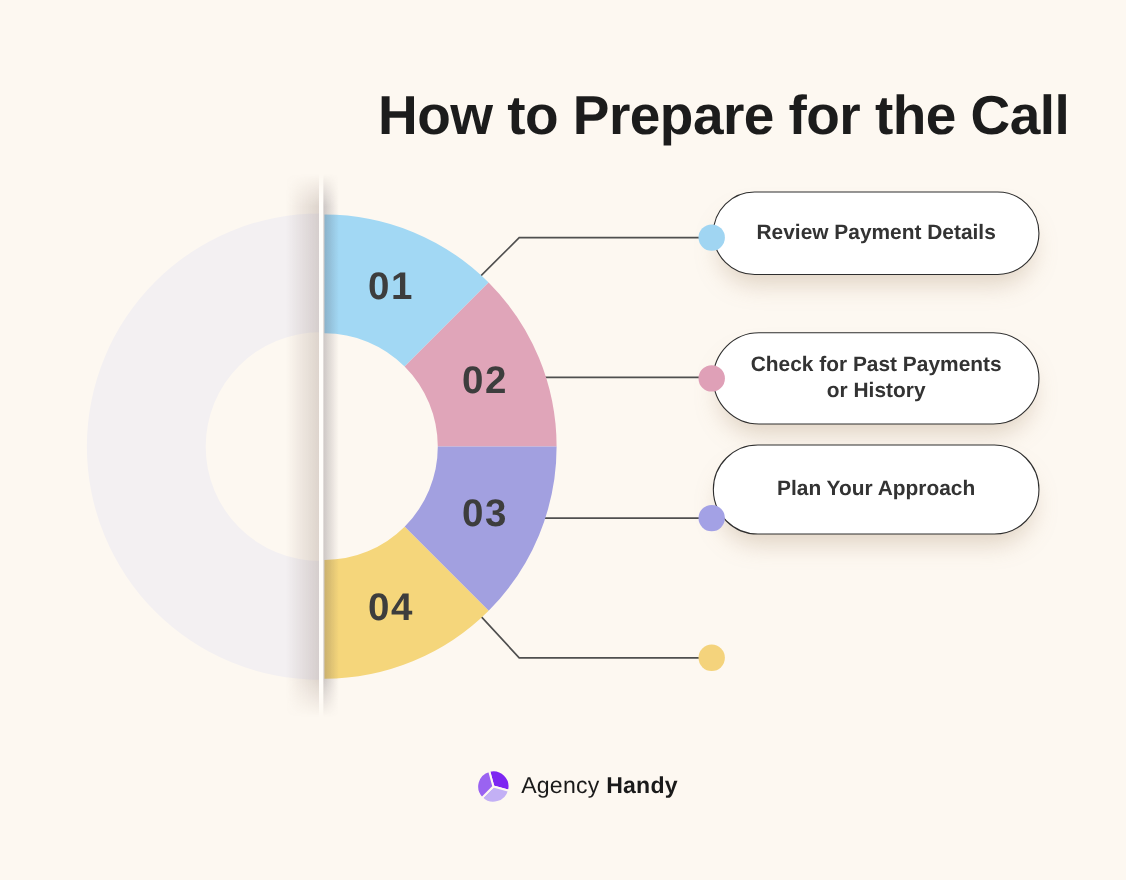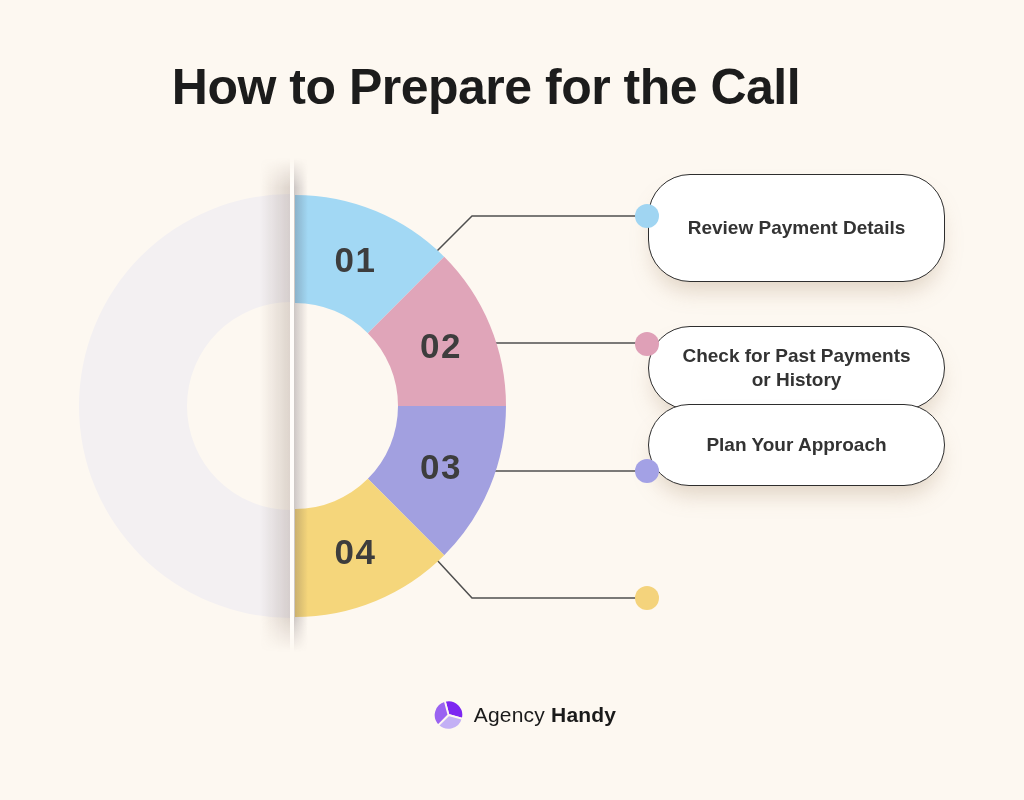--- a/index.html
+++ b/index.html
@@ -5,22 +5,22 @@
   html,body{margin:0;padding:0;}
   body{font-family:"Liberation Sans", sans-serif;}
   .canvas{
     position:relative;
     width:1024px;height:800px;
     background:#fdf8f1;
     overflow:hidden;
   }
   .title{
     position:absolute;
-    left:0; top:58px; width:972px;
-    text-align:center;
+    left:0; top:76px; width:972px;
+    text-align:right;
     font-size:50px;
     font-weight:800;
     letter-spacing:-0.5px;
     color:#1c1c1c;
   }
   svg.scene{position:absolute;left:0;top:0;}
   
   .fold{
     position:absolute;
     left:260px; top:158px;
@@ -89,24 +89,24 @@
       <path d="M444.20,555.20 A211,211 0 0 1 295.00,617.00 L295.00,509.00 A103,103 0 0 0 367.83,478.83 Z" fill="#f5d67b"></path>
       <text x="355.5" y="564.0" text-anchor="middle" font-family="&quot;Liberation Sans&quot;, sans-serif" font-size="35" font-weight="800" letter-spacing="1.5" fill="#3d3d3d">04</text>
     </svg>
 
   <div class="fold">
     <div class="shade-left"></div>
     <div class="strip"></div>
     <div class="shade-right"></div>
   </div>
 
-  <div class="pill" style="top:174px;height:108px;">
+  <div class="pill" style="top:174px;height:76px;">
     <span>Review Payment Details</span>
   </div>
-  <div class="pill" style="top:302px;height:84px;margin-top:24px;">
+  <div class="pill" style="top:302px;height:84px;">
     <span>Check for Past Payments or History</span>
   </div>
   <div class="pill" style="top:404px;height:82px;">
     <span>Plan Your Approach</span>
   </div>
 
   <div class="dot" id="dot-0" style="left: 635px; top: 204px; background: rgb(160, 213, 242);"></div>
   <div class="dot" id="dot-1" style="left: 635px; top: 332px; background: rgb(223, 160, 183);"></div>
   <div class="dot" id="dot-2" style="left: 635px; top: 459px; background: rgb(163, 161, 229);"></div>
   <div class="dot" id="dot-3" style="left: 635px; top: 586px; background: rgb(244, 211, 124);"></div>

